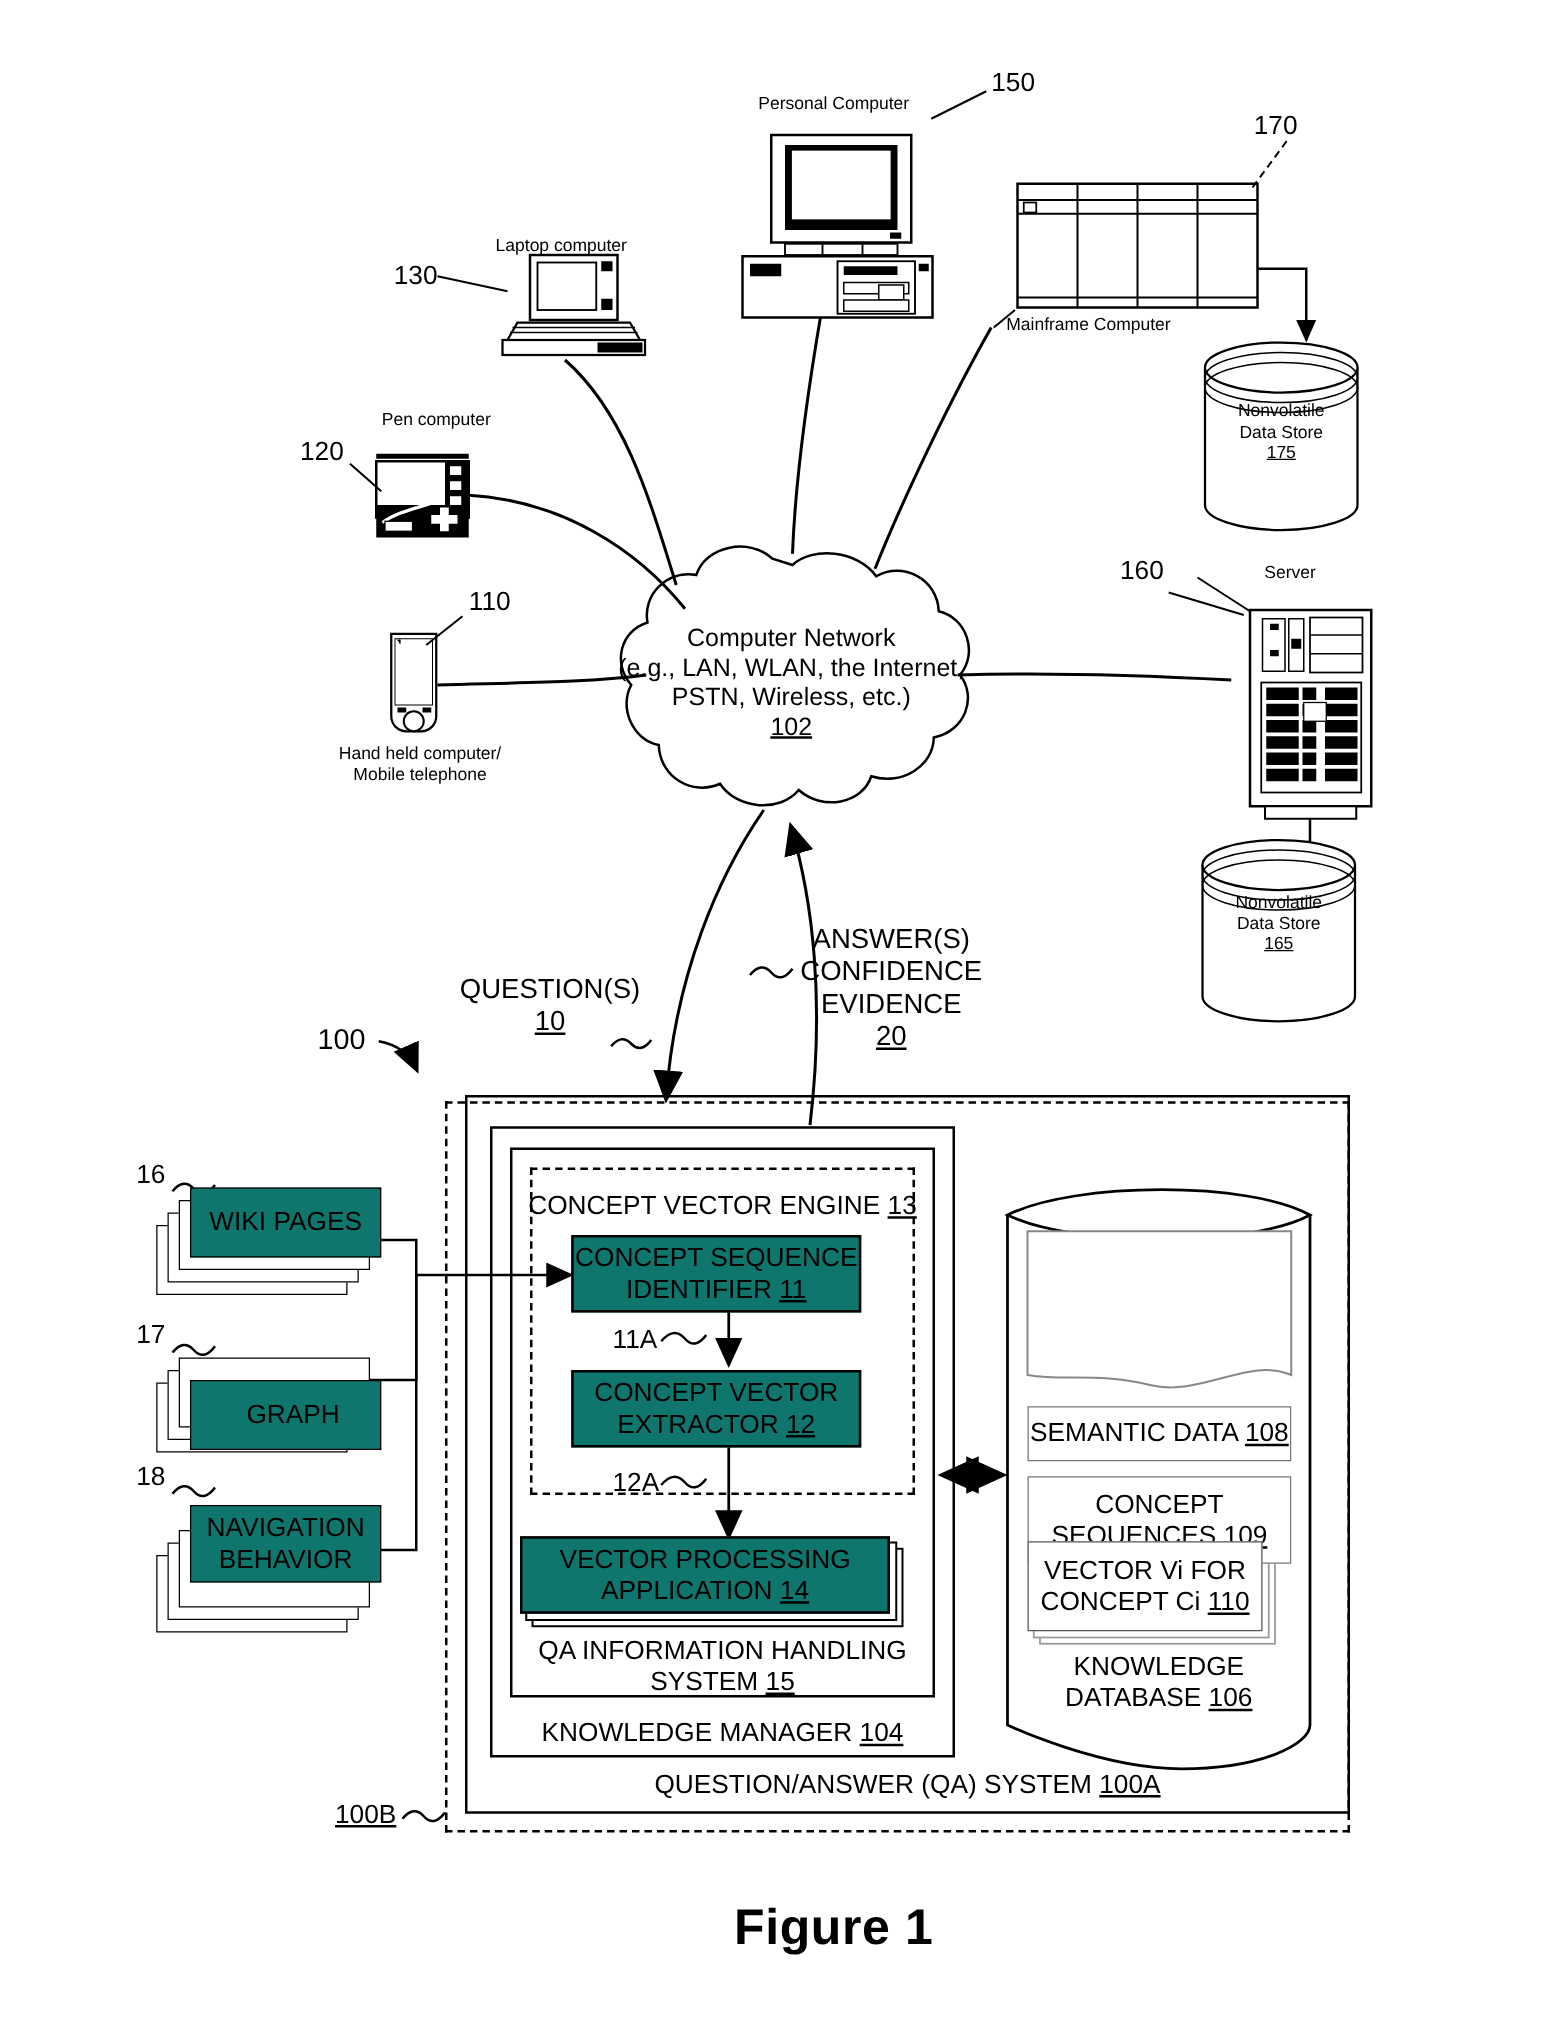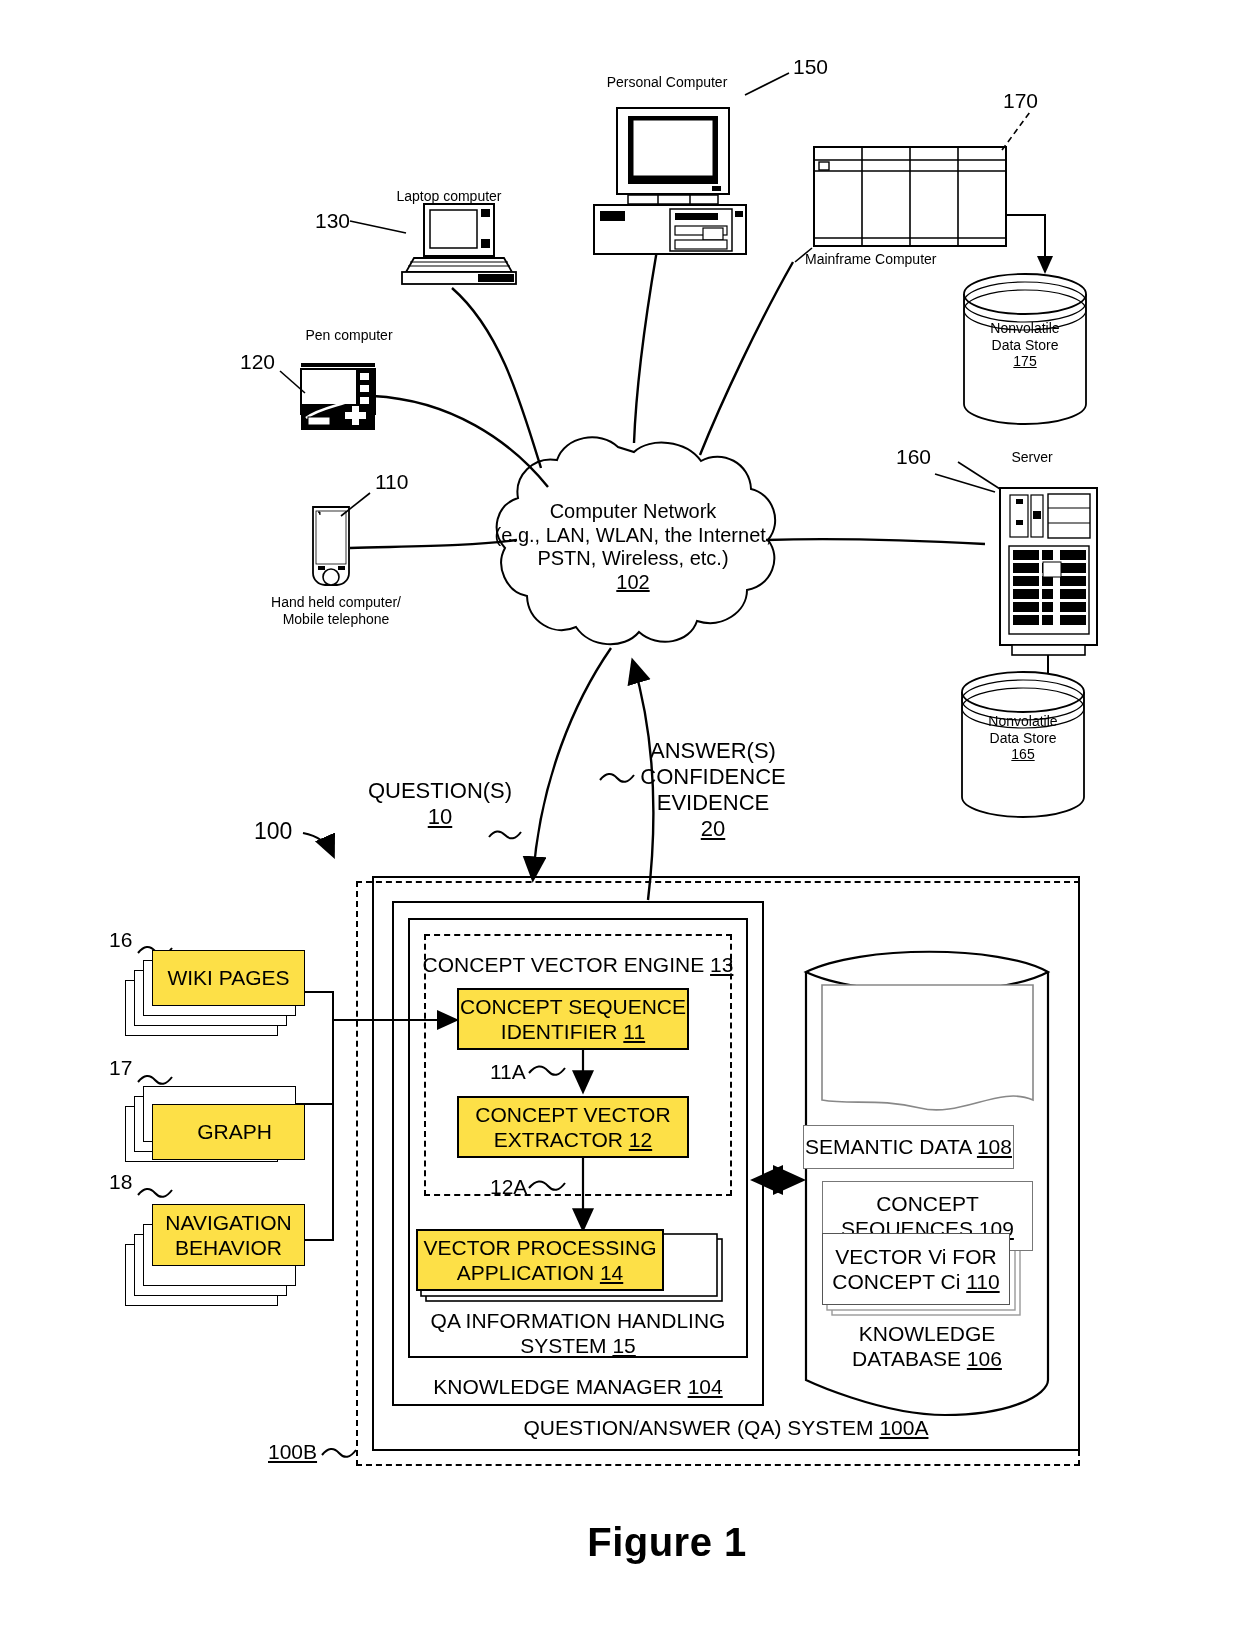--- a/index.html
+++ b/index.html
@@ -29,21 +29,21 @@
     position: absolute;
     left: 0; top: 0;
     width: 1240px;
     height: 1625px;
     pointer-events: none;
   }
   
   .box {
     position: absolute;
     border: 2px solid #000;
-    background: #fde047;
+    background: #0f766e;
     box-sizing: border-box;
     display: flex;
     align-items: center;
     justify-content: center;
     text-align: center;
     line-height: 1.2;
   }
   .box.thin { border-width: 1.5px; }
   .dashbox {
     position: absolute;
@@ -408,21 +408,21 @@
     <div class="boxtext">
       <div>CONCEPT VECTOR</div>
       <div>
         <span>EXTRACTOR</span>
         <span class="u">12</span>
       </div>
     </div>
   </div>
   <div class="lbl numlabel" style="left:490px; top:1175px;">12A</div>
 
-  <div class="box" style="left:416px; top:1229px; width:248px; height:62px;">
+  <div class="box" style="left:416px; top:1229px; width:296px; height:62px;">
     <div class="boxtext">
       <div>VECTOR PROCESSING</div>
       <div>
         <span>APPLICATION</span>
         <span class="u">14</span>
       </div>
     </div>
   </div>
 
   <div>
@@ -452,21 +452,21 @@
     <div class="box thin" style="left:152px; top:1204px; width:153px; height:62px;">
       <div class="boxtext">
         <div>NAVIGATION</div>
         <div>BEHAVIOR</div>
       </div>
     </div>
   </div>
   <div class="lbl numlabel" style="left:109px; top:1170px;">18</div>
 
 
-  <div class="dbrect" style="left:803px; top:1125px; width:211px; height:44px;">
+  <div class="dbrect" style="left:822px; top:1125px; width:211px; height:44px;">
     <span class="dbtext">
       <span>SEMANTIC DATA</span>
       <span class="u">108</span>
     </span>
   </div>
 
   <div class="dbrect" style="left:822px; top:1181px; width:211px; height:70px;">
     <div class="dbtext">
       <div>CONCEPT</div>
       <div>

